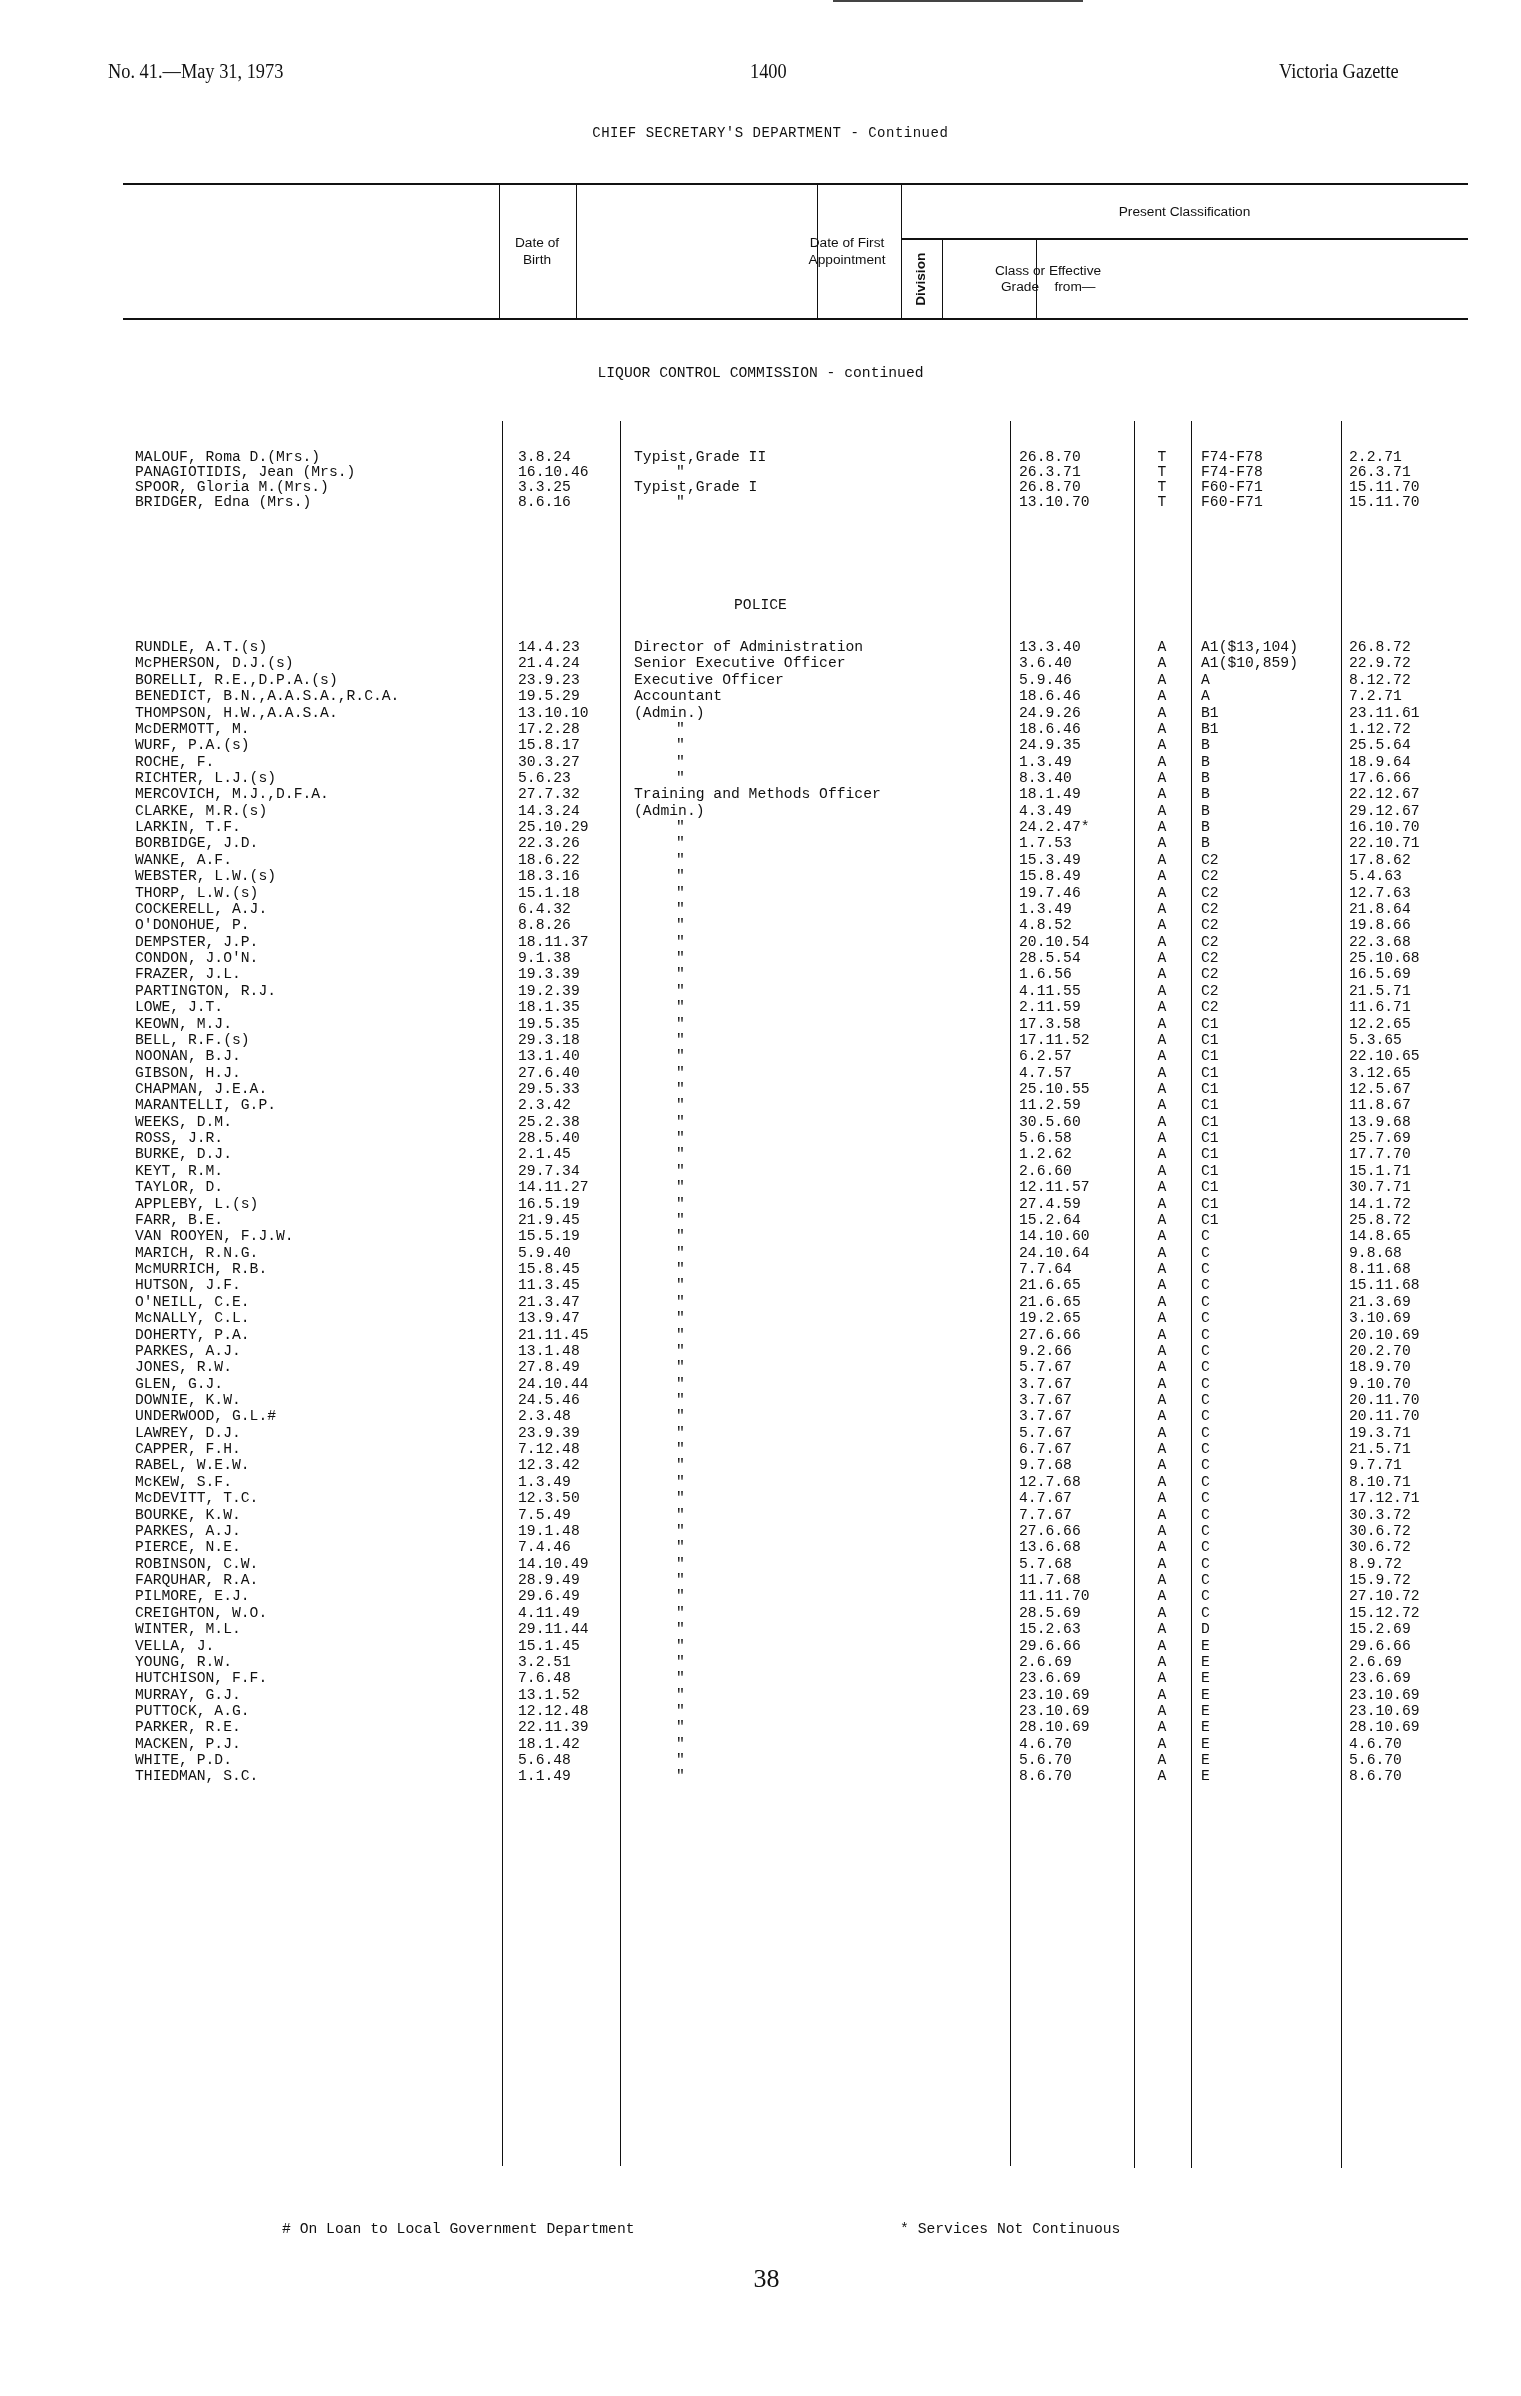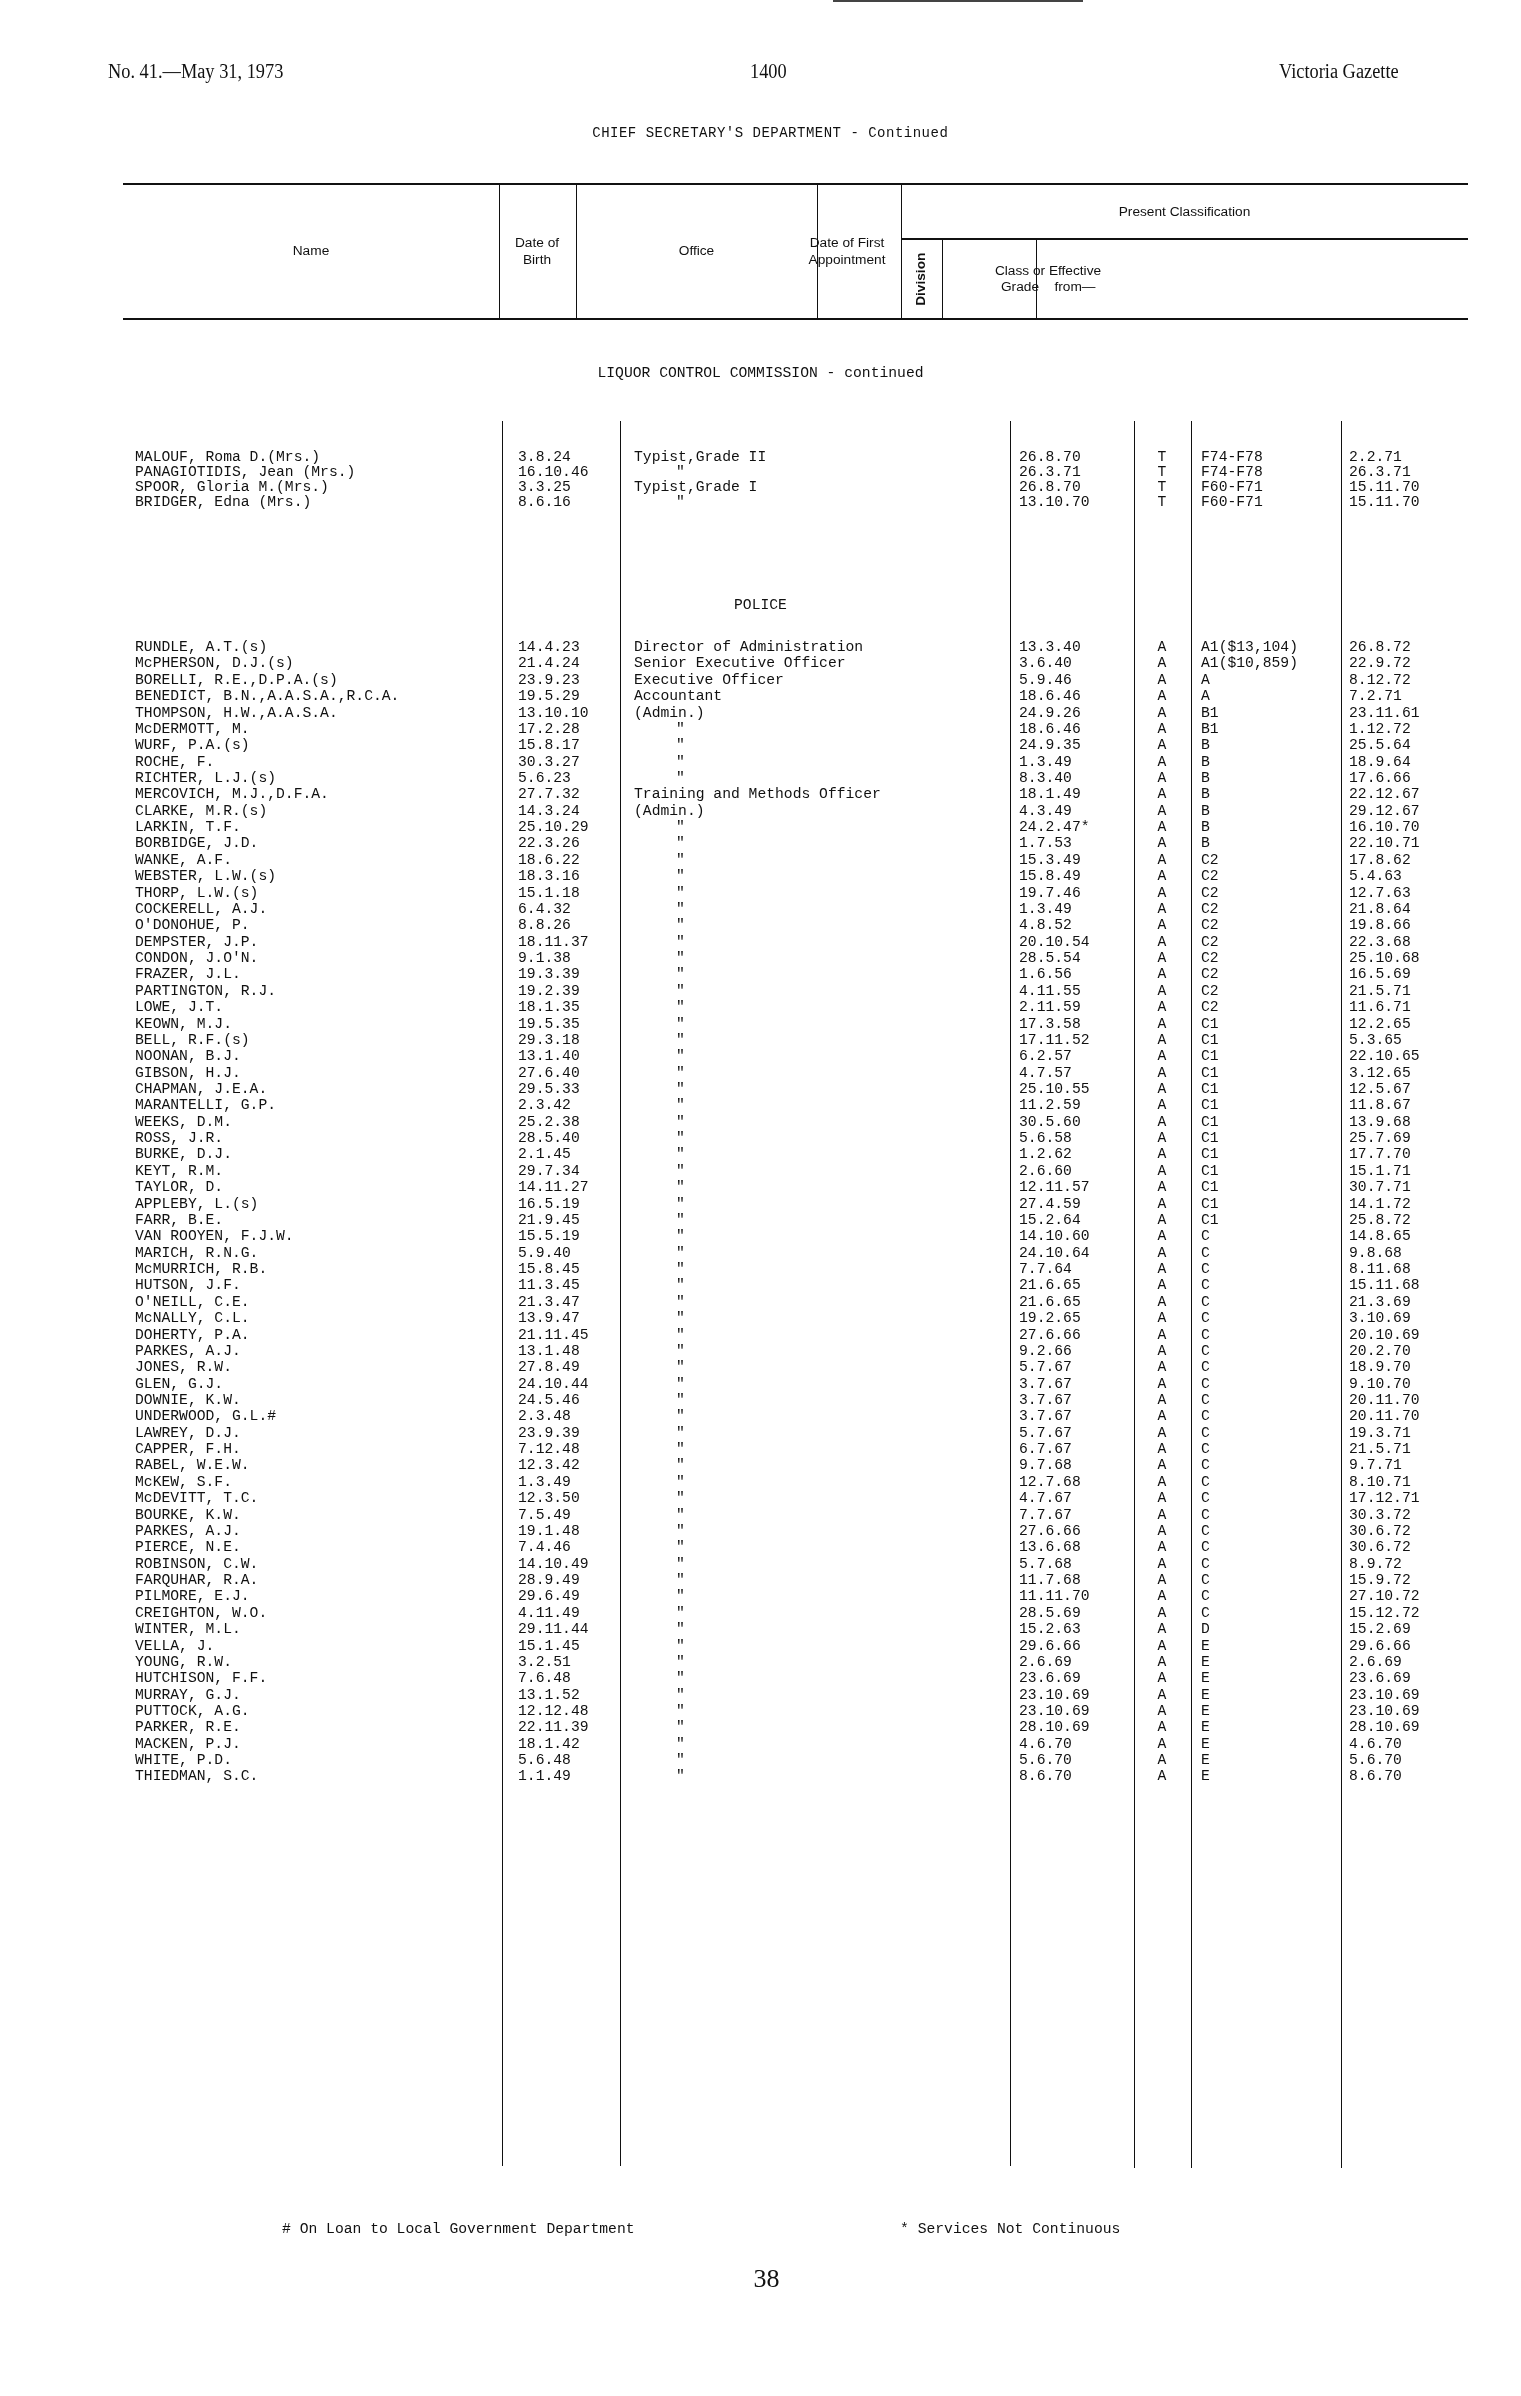--- a/index.html
+++ b/index.html
@@ -51,25 +51,23 @@
 
 <div class="topline"></div>
 
 <div class="runhead rh-left">No. 41.—May 31, 1973</div>
 <div class="runhead rh-center">1400</div>
 <div class="runhead rh-right">Victoria Gazette</div>
 
 <div class="dept">CHIEF  SECRETARY'S  DEPARTMENT  -  Continued</div>
 
 <div class="hdr">
-  <div class="hcol" style="left:0;width:376px;">Name</div>
   <div class="vline" style="left:376px;"></div>
   <div class="hcol" style="left:376px;width:76px;padding:0 5.9px;">Date of Birth</div>
   <div class="vline" style="left:453px;"></div>
-  <div class="hcol" style="left:453px;width:241px;">Office</div>
   <div class="vline" style="left:694px;"></div>
   <div class="hcol" style="left:682px;width:84px;padding:0 5.9px;">Date of First Appointment</div>
   <div class="vline" style="left:778px;"></div>
   <div class="pc-title" style="left:778px;width:567px;">Present Classification</div>
   <div class="pc-rule" style="left:778px;width:567px;"></div>
   <div class="sub" style="left:778px;width:41px;">
     <span class="rot">Division</span>
   </div>
   <div class="vline" style="left:819px;top:55px;"></div>
   <div class="sub" style="left:850px;width:94px;padding:0 1px;">Class or Grade</div>

